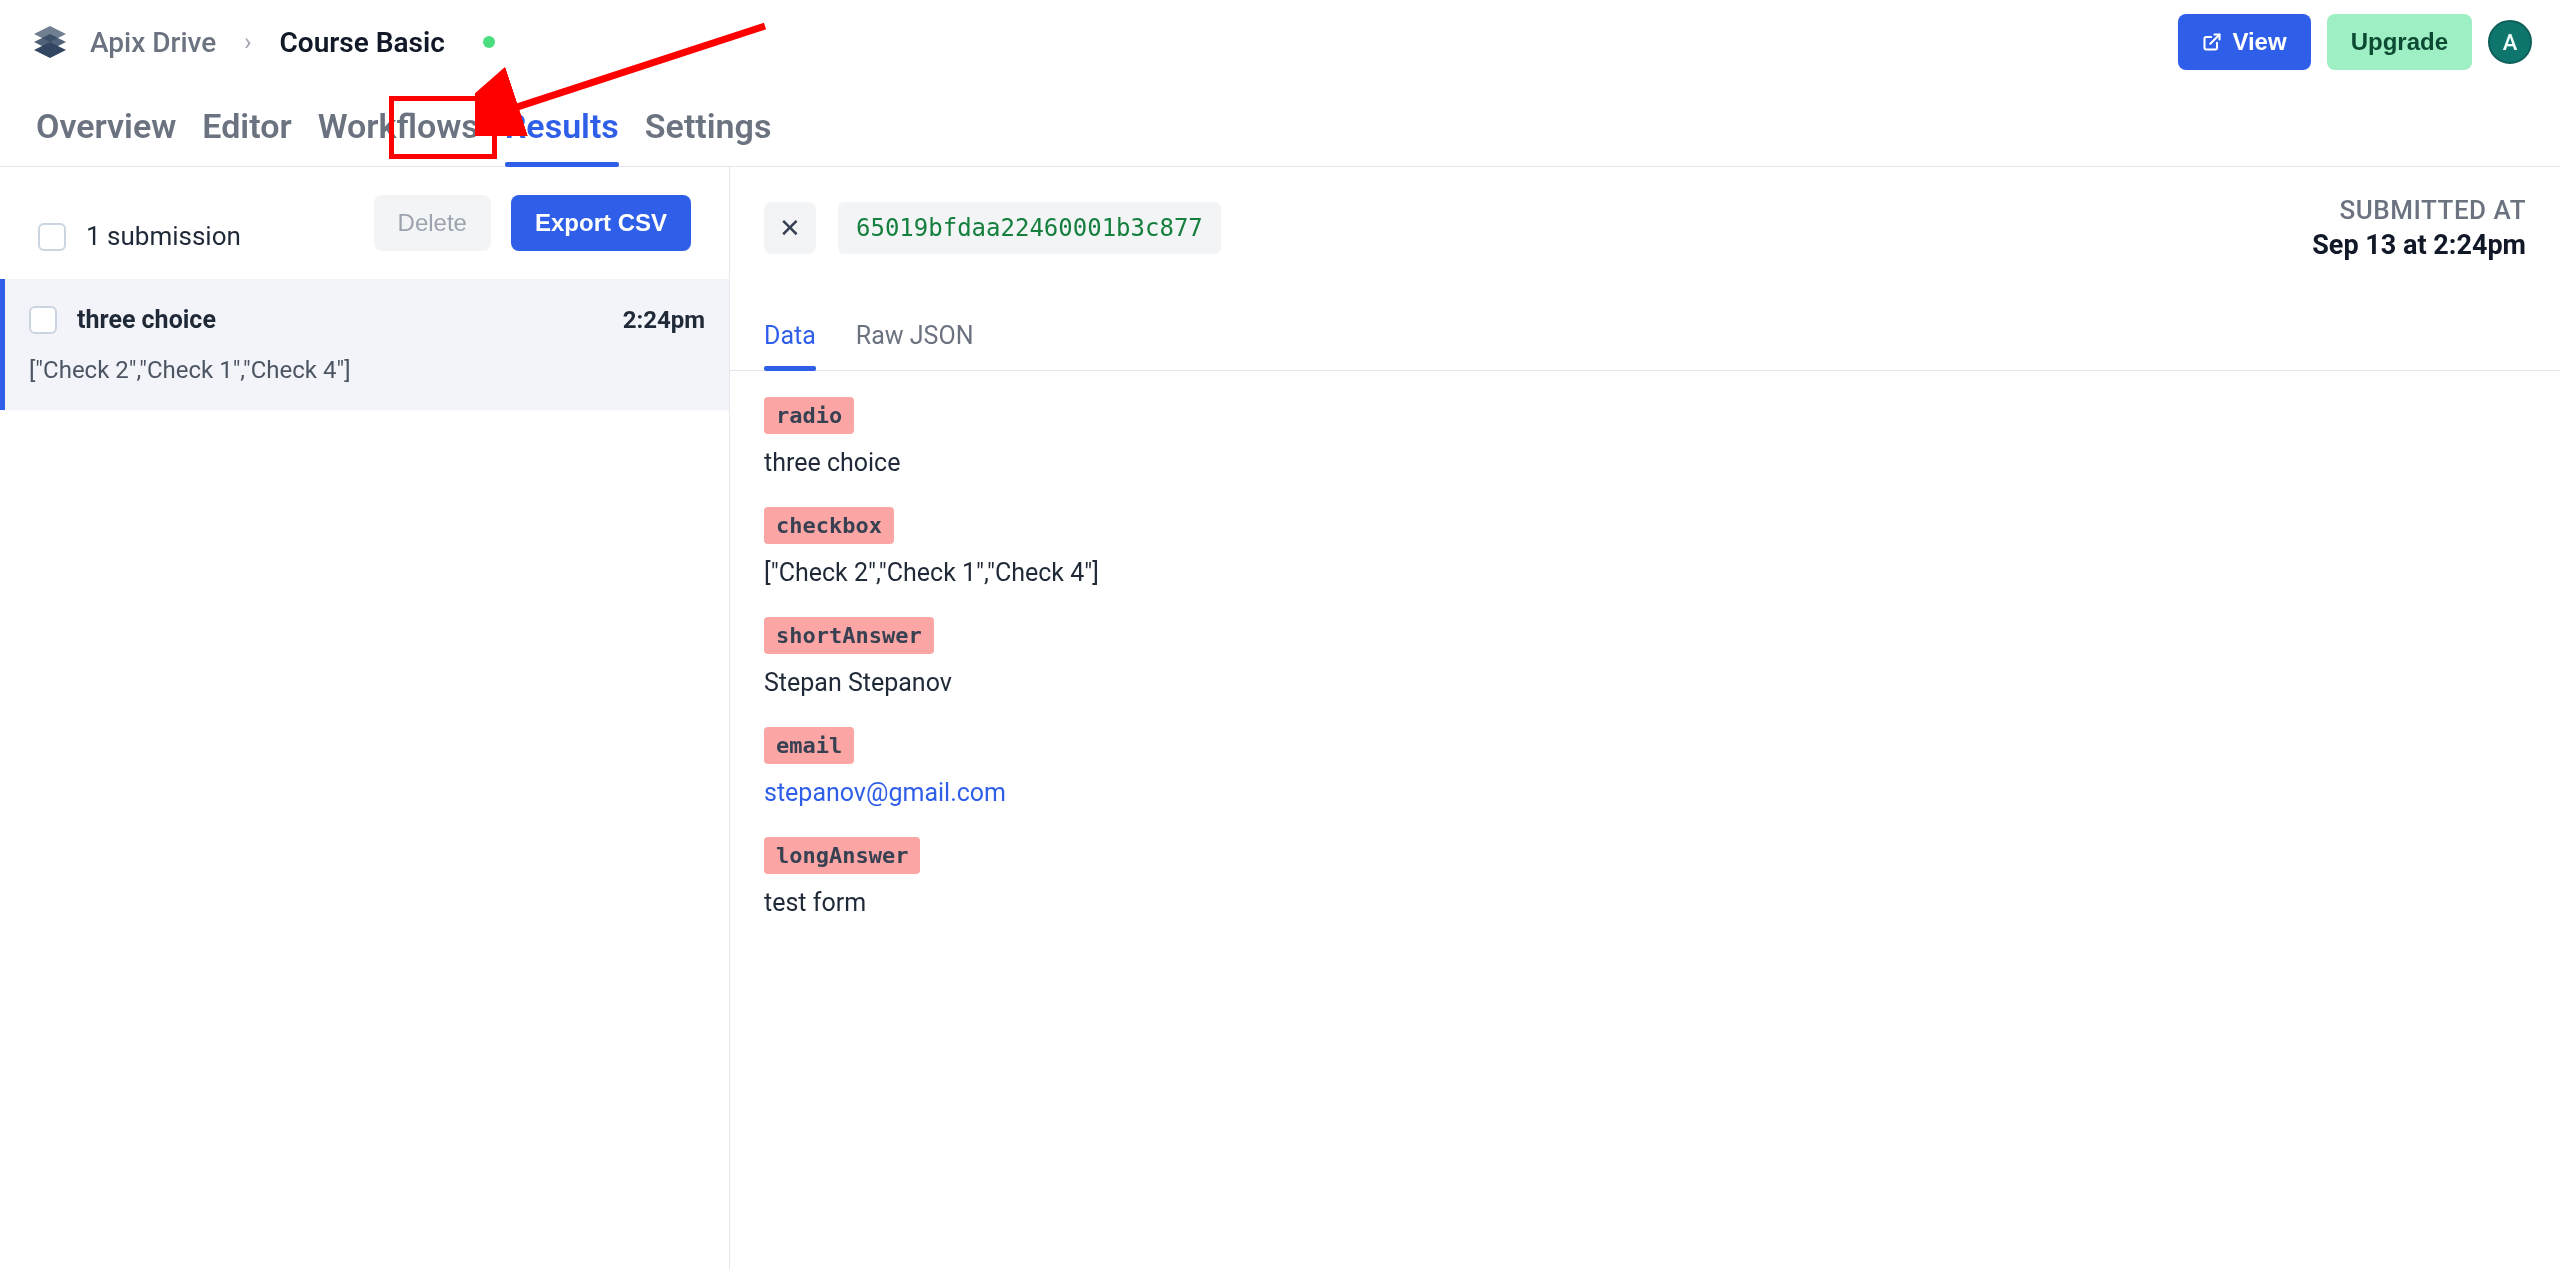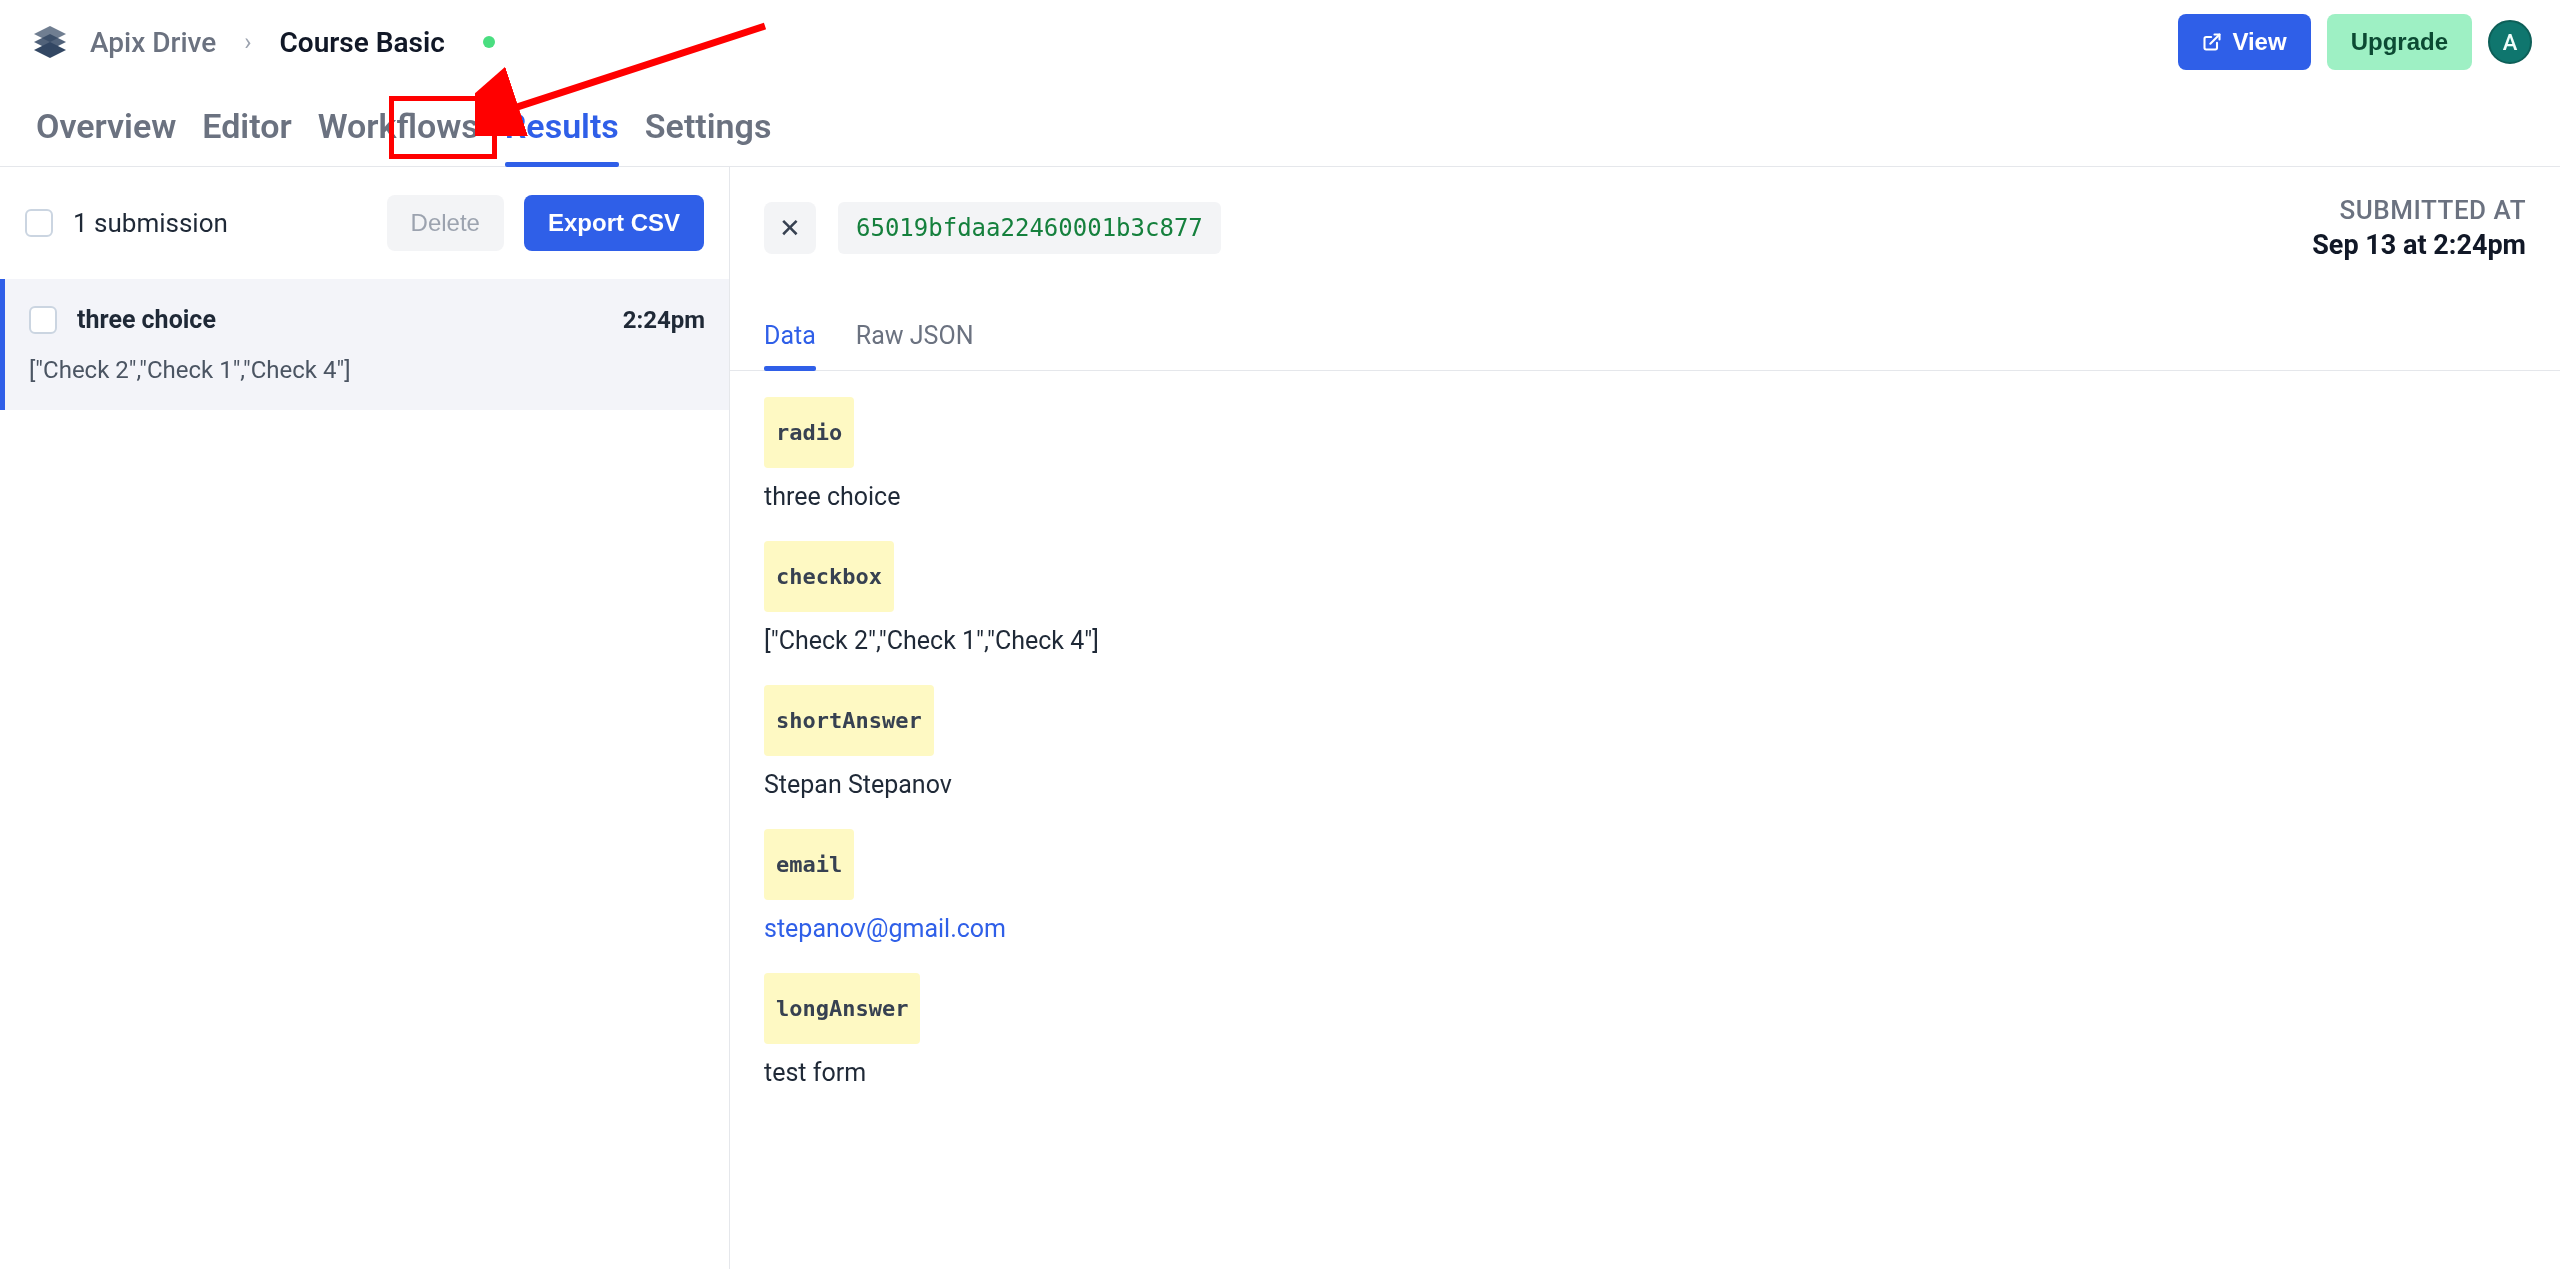--- a/index.html
+++ b/index.html
@@ -105,23 +105,23 @@
     width: 730px;
     border-right: 1px solid #e5e7eb;
   }
   .col-right {
     flex: 1;
     padding: 0;
   }
   
   .list-toolbar {
     display: flex;
-    align-items: center;
+    align-items: flex-end;
     gap: 20px;
-    padding: 28px 25px;
+    padding: 28px 38px;
   }
   .chk {
     width: 28px; height: 28px;
     border: 2px solid #cbd5e1;
     border-radius: 6px;
     background: #fff;
     cursor: pointer;
   }
   .list-count {
     font-size: 26px;
@@ -207,22 +207,22 @@
   .inner-tab.active::after {
     content: "";
     position: absolute; left: 0; right: 0; bottom: -1px;
     height: 5px; background: #2f5fe8; border-radius: 2px;
   }
   
   .fields { padding: 26px 34px; }
   .field { margin-bottom: 30px; }
   .field-key {
     display: inline-block;
-    background: #fef9c3;
-    padding: 23px 12px;
+    background: #fca5a5;
+    padding: 6px 12px;
     border-radius: 4px;
     font-family: ui-monospace, Menlo, Consolas, monospace;
     font-size: 22px;
     color: #374151;
     font-weight: 600;
   }
   .field-val {
     font-size: 25px;
     color: #1f2937;
     margin-top: 14px;

